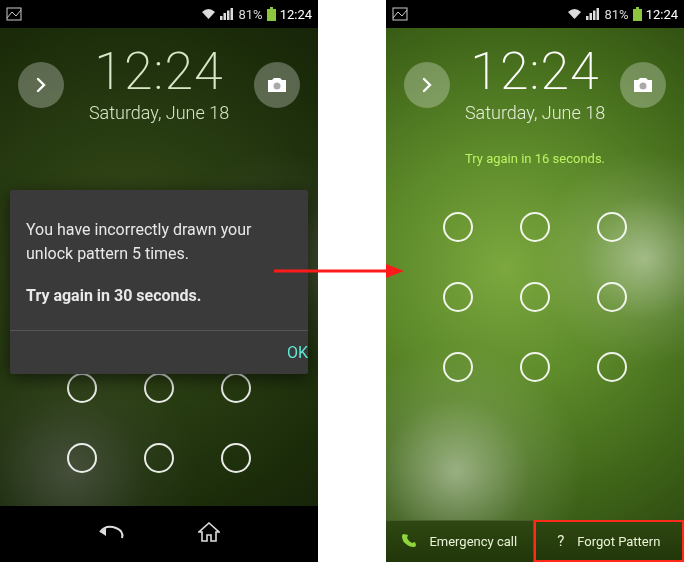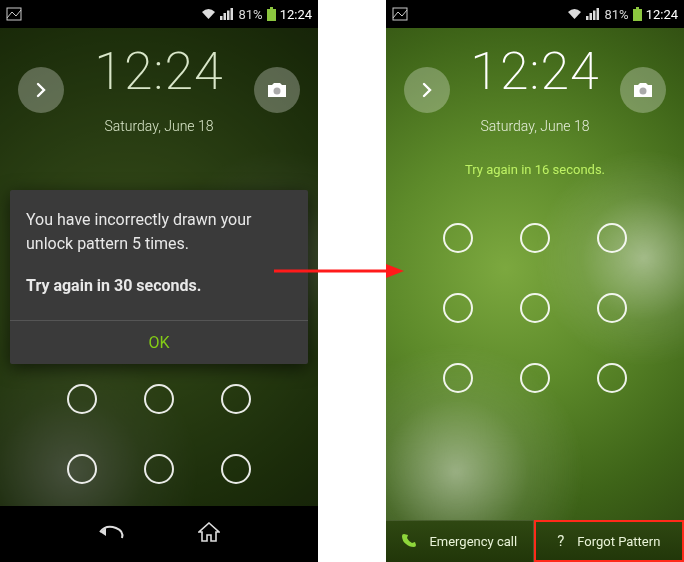--- a/index.html
+++ b/index.html
@@ -71,21 +71,21 @@
   .round-btn.right { margin-left:auto; margin-right:6px; }
   .clock-wrap { display:flex; flex-direction:column; align-items:center; }
   .clock {
     font-size: 52px;
     font-weight: 200;
     letter-spacing: 1px;
     line-height: 1;
     color:#fff;
   }
   .phone-left .clock, .phone-left .date-line { color:#d9e6c9; }
-  .date-line { font-size:14px; color:#e6eedb; margin-top:20px; font-weight:300; }
+  .date-line { font-size:18px; color:#e6eedb; margin-top:4px; font-weight:300; }
   .try-line { font-size:13px; color:#bef264; text-align:center; margin-top:28px; }
 
   .pattern-grid {
     position:relative; z-index:3;
     width: 230px; margin: 26px auto 0;
     display:grid; grid-template-columns: repeat(3, 1fr); grid-template-rows: repeat(3, 70px);
     justify-items:center; align-items:center;
   }
   .dot {
     width:30px; height:30px; border:2px solid rgba(255,255,255,0.9); border-radius:50%;
@@ -95,25 +95,25 @@
   
   .dialog {
     position:absolute; z-index:6;
     left:10px; right:10px; top:190px;
     background:#3a3a3a;
     color:#e8e8e8;
     border-radius:2px;
     box-shadow: 0 4px 18px rgba(0,0,0,0.6);
     font-size:16px;
   }
-  .dialog-body { padding: 18px 16px 22px; line-height:1.5; }
+  .dialog-body { padding: 28px 16px 22px; line-height:1.5; }
   .dialog-body p + p { margin-top:18px;font-weight:bold; }
   .dialog-sep { height:1px; background:#555; }
   .dialog-ok {
-    text-align:center; padding:12px 0; font-size:16px; color:#84cc16;
+    text-align:right; padding:12px 0; font-size:16px; color:#5eead4;
   }
 
   
   .navbar-left {
     position:absolute; bottom:0; left:0; right:0; height:56px;
     background:#000; z-index:5;
     display:flex; align-items:center; justify-content:center; gap:72px;
   }
 
   

